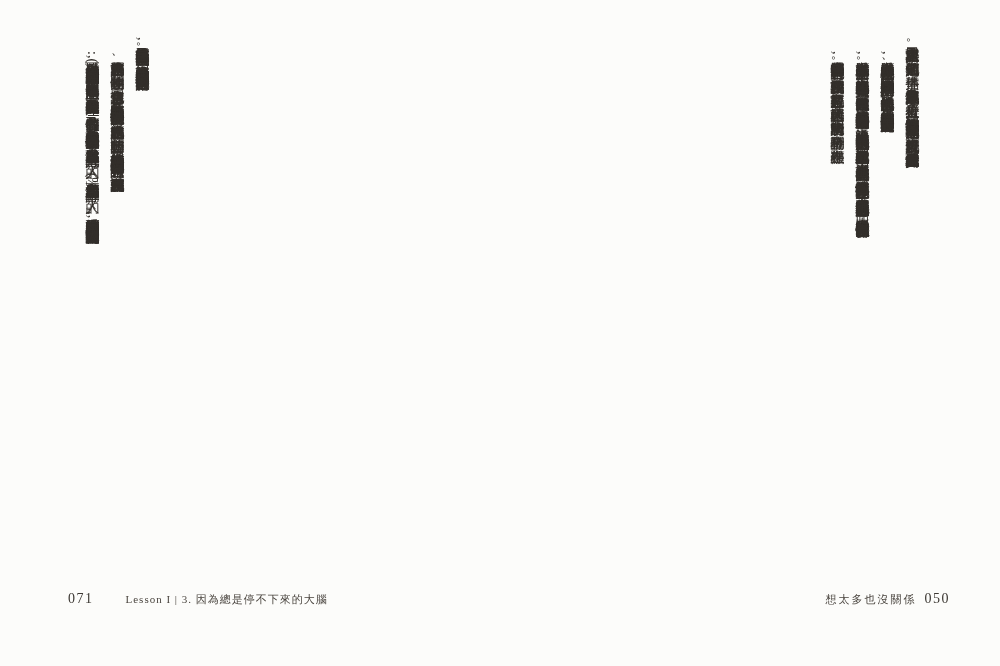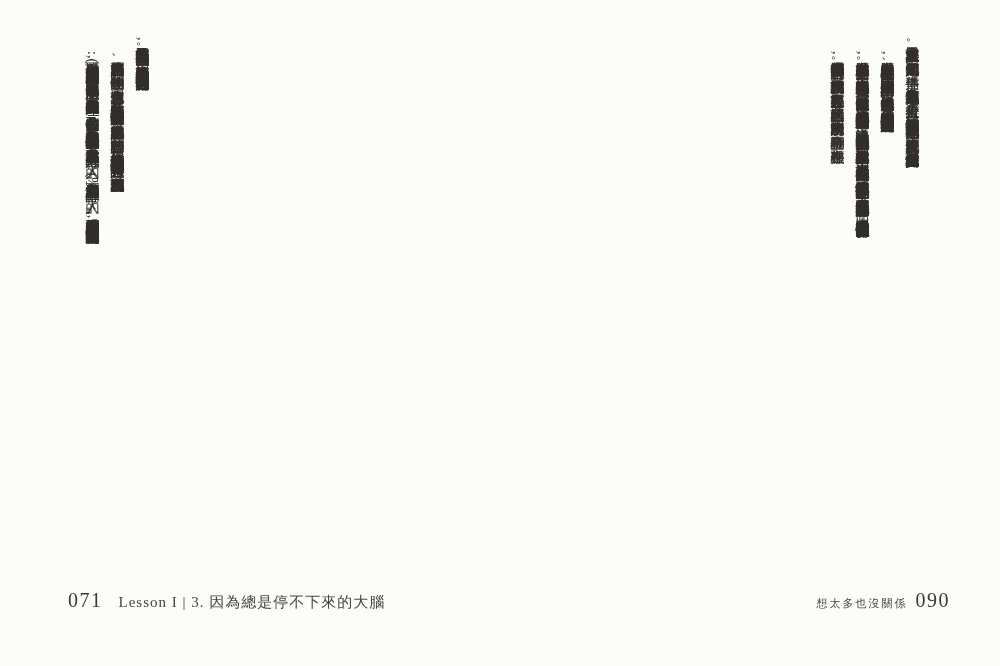--- a/index.html
+++ b/index.html
@@ -55,27 +55,27 @@
   .footer {
     position: absolute;
     top: 589px;
     white-space: nowrap;
     color: #46413b;
   }
   .footer-left  { left: 68px; }
   .footer-right { right: 50px; }
 
   .pagenum {
-    font-size: 20px;
+    font-size: 14px;
     letter-spacing: 1.5px;
     color: #3c3833;
   }
   .chapter {
-    font-size: 15px;
-    margin-left: 12px;
+    font-size: 11px;
+    margin-left: 28px;
     letter-spacing: 1px;
     color: #4a453f;
   }
   .booktitle {
     font-size: 11px;
     margin-right: 4px;
     letter-spacing: 2px;
     color: #4a453f;
   }
 </style>
@@ -98,17 +98,17 @@
 
   <section class="page right">
     <div class="vtext">
       <p class="cont">擅於口語表達及數字處理。他們知道如何定義名稱、描述事件、界定事情先後順序並且熟悉數字及運算。這群人擅長分析、習慣切割整體的事物,成為單一個體,喜歡循序漸進地處理事物。我們也可以說這群人喜好符號、精於抽象分析而且擅於理性與邏輯的思考方式。</p>
       <p>以左腦思考的人,當他執行工作時是有次序步驟、按時間排列並建立事件的因果關係,推測出不同的結論。但通常他們只會提出單一的解決辦法。當我們大量使用左腦時,當事人會意識到自己的獨特性,激發獨立自主的能力並傾向個人主義。</p>
       <p>以右腦思考的人,享受活在當下的喜樂。他傾向使用五官的感覺來接收訊息,相信自己直覺與本能。傾向以全面整體的方式來觀察一件事。他也會從最小的細節或單一部分來看該事件,但最終又會回到整體架構的思考模式。通常來說,當他學會某知識時,會無法明白地交代他了解的過程。因為他的思想模式像樹枝般呈現多維發散狀。不同於左腦思考者,他有能力提出多項的解決辦法。但他也是一個擁有豐富情感與情緒的人,可以說他是非理性的。他感覺自己是住在一個人類大家庭中,同時也是與其他不同的生命型態共同生活在這地球上。因此,當他看待這個世界時,會以無私和慷慨的眼光來看生命。</p>
       <p>每個大腦都擁有它的邏輯,也各有自己的語言。我們稱左腦會說數位語言。數位語言是屬於客觀、邏輯及大腦的語言。它的功能用來說明解釋、翻譯分析事物。顯然在科學上、</p>
     </div>
     <footer class="footer footer-right">
       <span class="booktitle">想太多也沒關係</span>
-      <span class="pagenum">090</span>
+      <span class="pagenum">050</span>
     </footer>
   </section>
 
 </div>
 
 </body></html>

